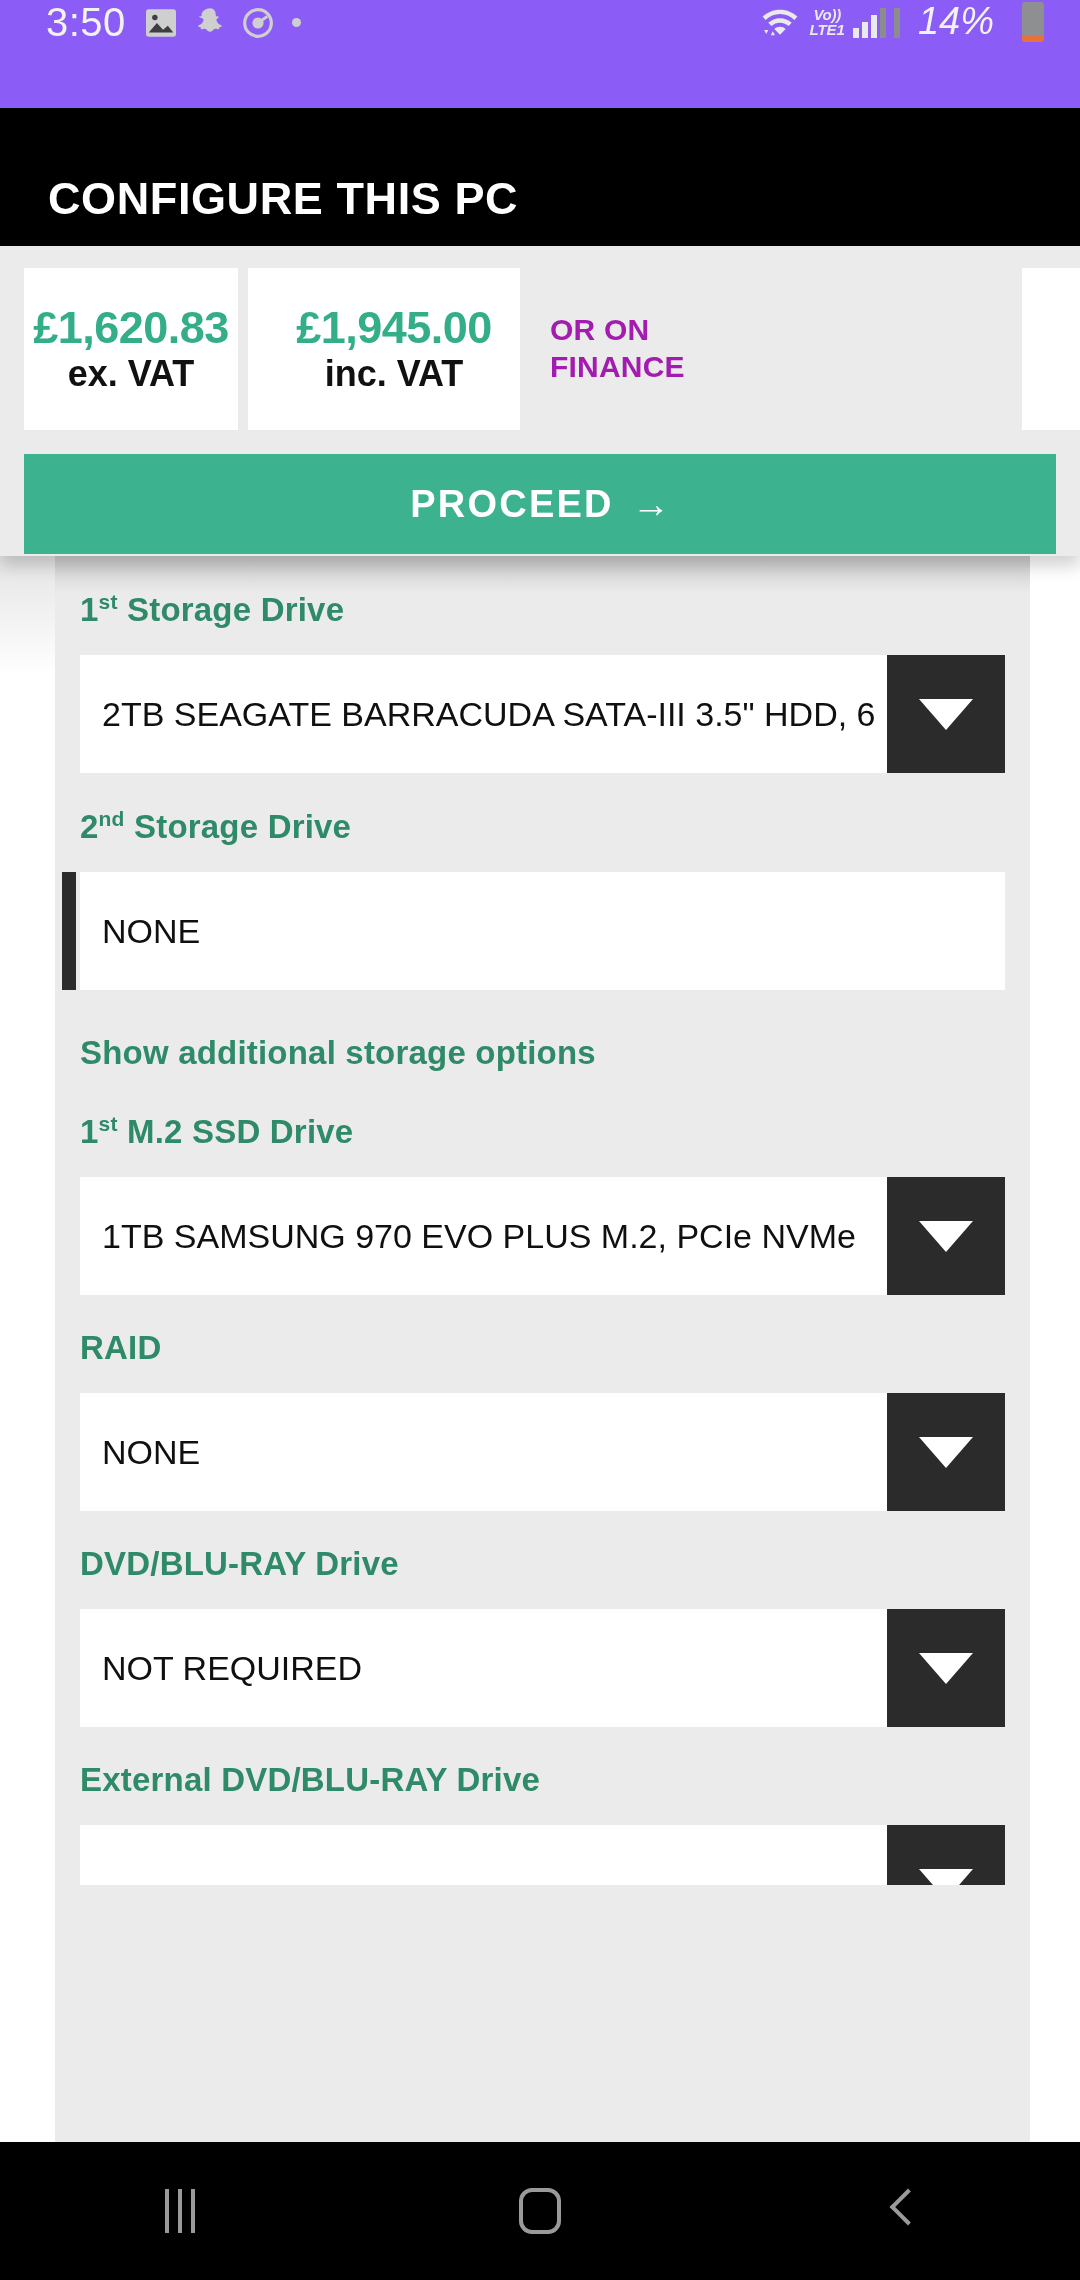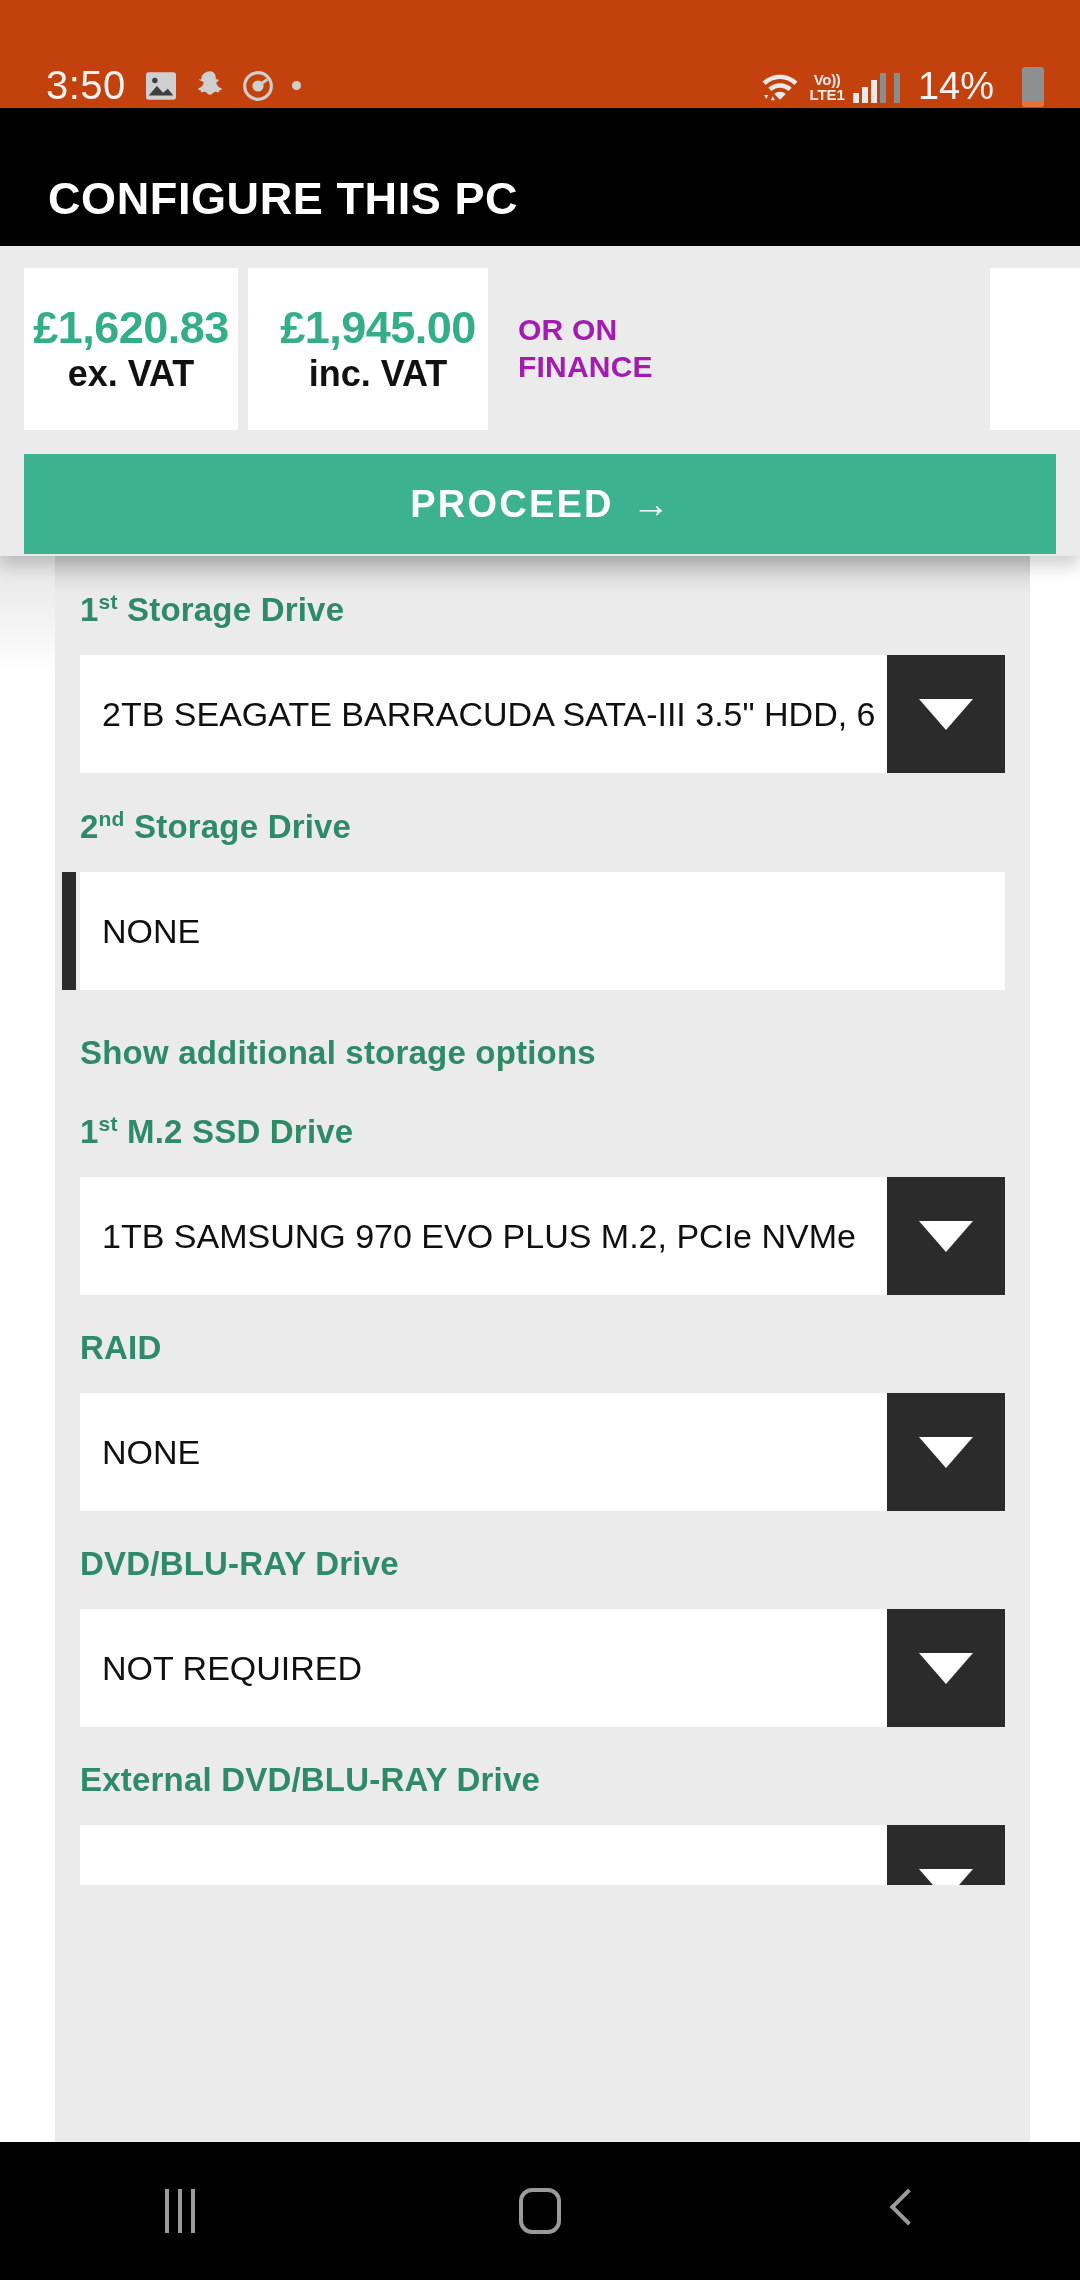--- a/index.html
+++ b/index.html
@@ -7,27 +7,27 @@
     width: 1080px; height: 2280px;
     background: #ffffff;
     font-family: "Liberation Sans", sans-serif;
     overflow: hidden;
   }
   #screen { position: relative; width: 1080px; height: 2280px; background: #ffffff; }
 
   
   .statusbar {
     position: absolute; top: 0; left: 0; width: 1080px; height: 108px;
-    background: #c2410c; color: #e8e8e8;
-    display: flex; align-items: flex-end; justify-content: space-between;
+    background: #8b5cf6; color: #e8e8e8;
+    display: flex; align-items: flex-start; justify-content: space-between;
     padding: 0 36px 0 46px;
   }
   .sb-left { display: flex; align-items: center; gap: 18px; }
   .sb-time { font-size: 40px; letter-spacing: 0.5px; color: #f2f2f2; }
-  .sb-right { display: flex; align-items: center; gap: 8px; }
+  .sb-right { display: flex; align-items: center; gap: 8px; font-style: italic; }
   .sb-ico { display: inline-flex; align-items: center; justify-content: center; }
   .sb-dot { width: 9px; height: 9px; border-radius: 50%; background: #cfcfcf; display:inline-block; }
   .sb-pct { font-size: 38px; color: #f2f2f2; margin-left: 10px; margin-right: 20px; }
   .batt { position: relative; width: 22px; height: 40px; border-radius: 3px;
           background: #8d8f91; overflow: hidden; }
   .batt::before { content:""; position:absolute; left:50%; transform:translateX(-50%);
           top:-5px; width:10px; height:5px; background:#8d8f91; border-radius:2px 2px 0 0;}
   .batt-fill { position: absolute; bottom: 0; left: 0; right: 0; height: 14%;
           background: #e8703a; }
   .volte { display:flex; flex-direction:column; align-items:center; line-height:1;
@@ -60,21 +60,21 @@
   .pricerow {
     display: flex; align-items: stretch; gap: 10px;
     padding: 22px 24px 0 24px; height: 184px;
   }
   .pcard {
     background: #ffffff; flex: 0 0 auto;
     display: flex; flex-direction: column; align-items: center; justify-content: center;
     padding: 8px 6px;
   }
   .pcard.c1 { width: 214px; }
-  .pcard.c2 { width: 240px; padding-left: 26px; }
+  .pcard.c2 { width: 272px; padding-left: 26px; }
   .pcard.c3 { width: 240px; background: #ebebeb; align-items: flex-start; padding-left: 20px; }
   .pcard.c4 { width: 203px; margin-left: 242px; }
   .big { font-size: 45px; font-weight: 700; color: #34ad89; line-height: 1.1; letter-spacing:-0.5px; }
   .small { font-size: 36px; font-weight: 700; color: #111111; line-height: 1.2; }
   .fin { font-size: 30px; font-weight: 700; color: #a21caf; line-height: 1.22; letter-spacing:0.2px; }
   .proceed {
     margin: 24px 24px 0 24px; height: 100px; background: #3cb28e;
     display: flex; align-items: center; justify-content: center;
     color: #ffffff; font-size: 38px; font-weight: 700; letter-spacing: 2.2px;
     cursor: pointer;

